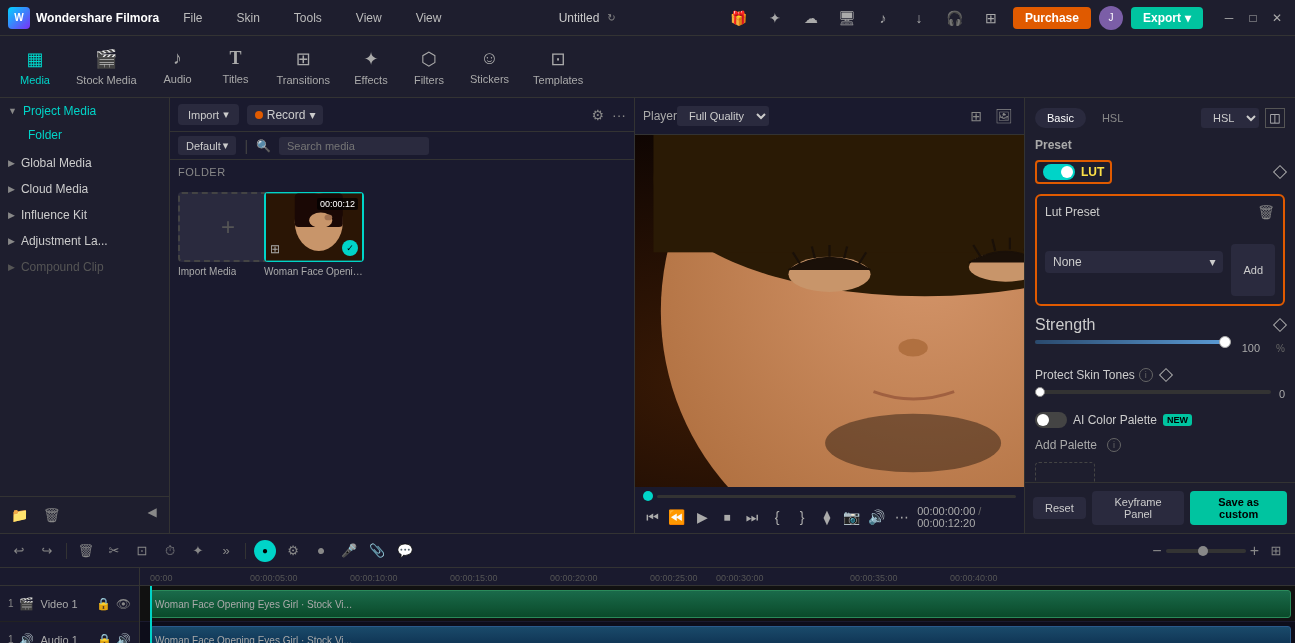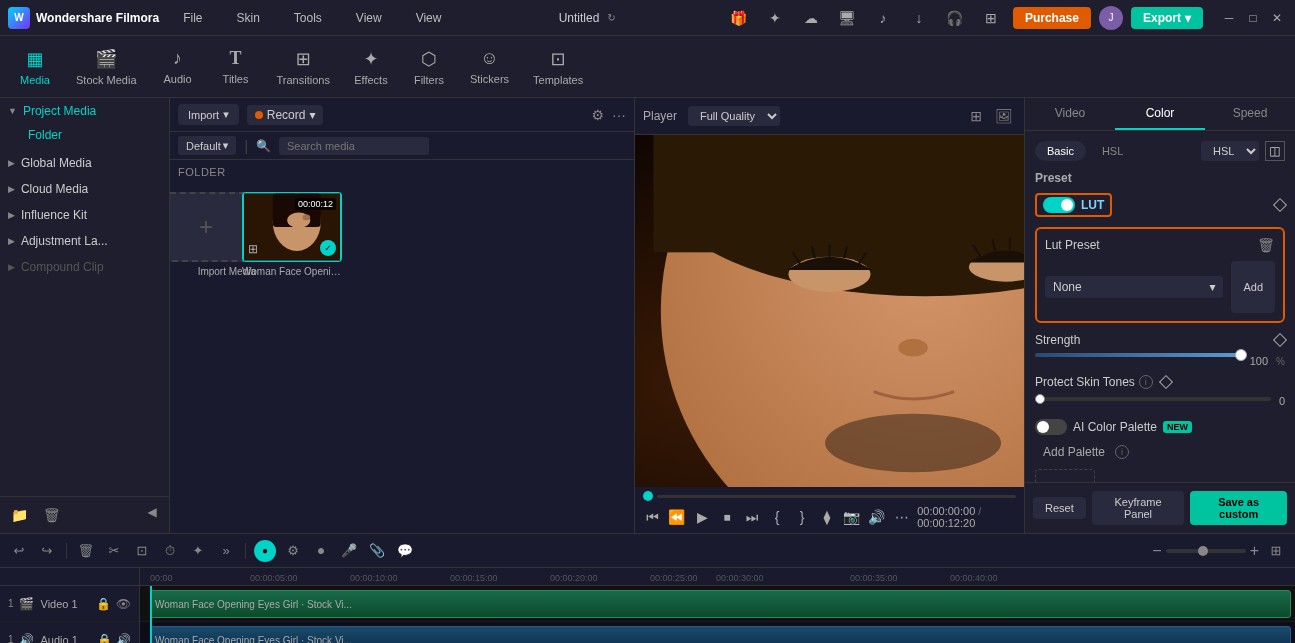--- a/index.html
+++ b/index.html
@@ -46,33 +46,33 @@
     #media-toolbar { display: flex; align-items: center; padding: 6px 8px; gap: 8px; border-bottom: 1px solid #333; }
     .import-btn { background: #2a2a3e; color: #ccc; border: none; padding: 4px 10px; border-radius: 4px; cursor: pointer; font-size: 11px; display: flex; align-items: center; gap: 4px; }
     .record-dot { width: 8px; height: 8px; background: #e05a00; border-radius: 50%; }
     .filter-btn { color: #888; cursor: pointer; margin-left: auto; font-size: 14px; }
     .more-btn { color: #888; cursor: pointer; font-size: 14px; }
     #media-nav { display: flex; align-items: center; padding: 4px 8px; gap: 8px; border-bottom: 1px solid #333; }
     .default-btn { background: #2a2a3e; color: #ccc; border: none; padding: 3px 8px; border-radius: 3px; cursor: pointer; font-size: 11px; display: flex; align-items: center; gap: 2px; }
     .media-search { background: #2a2a3e; border: none; color: #aaa; padding: 3px 8px; border-radius: 3px; font-size: 11px; width: 150px; outline: none; }
     .folder-label { font-size: 11px; color: #888; padding: 6px 8px; letter-spacing: 0.5px; }
     #media-grid { display: flex; flex-wrap: wrap; padding: 8px; gap: 8px; overflow-y: auto; }
-    .media-item { display: flex; flex-direction: column; align-items: flex-end; gap: 4px; width: 78px; }
+    .media-item { display: flex; flex-direction: column; align-items: flex-start; gap: 4px; width: 78px; }
     .media-thumb { width: 100px; height: 70px; background: #2a2a3e; border-radius: 4px; display: flex; align-items: center; justify-content: center; position: relative; cursor: pointer; border: 1px solid transparent; }
     .media-thumb.empty { border: 2px dashed #444; }
     .media-thumb.selected { border: 2px solid #00d4c8; }
     .media-thumb .plus { font-size: 24px; color: #555; }
     .media-time { position: absolute; top: 4px; right: 4px; background: rgba(0,0,0,0.7); color: #fff; font-size: 9px; padding: 1px 3px; border-radius: 2px; }
     .media-check { position: absolute; bottom: 4px; right: 4px; width: 16px; height: 16px; background: #00d4c8; border-radius: 50%; display: flex; align-items: center; justify-content: center; font-size: 9px; color: #000; }
     .media-grid-icon { position: absolute; bottom: 4px; left: 4px; color: #aaa; font-size: 12px; }
     .media-name { font-size: 10px; color: #aaa; text-align: center; max-width: 100px; overflow: hidden; text-overflow: ellipsis; white-space: nowrap; }
 
     
     #player-panel { width: 390px; background: #111; border-right: 1px solid #333; display: flex; flex-direction: column; }
-    #player-header { display: flex; align-items: center; padding: 6px 8px; gap: 11px; background: #1a1a2e; border-bottom: 1px solid #333; }
+    #player-header { display: flex; align-items: center; padding: 6px 8px; gap: 0; background: #1a1a2e; border-bottom: 1px solid #333; }
     .player-label { color: #aaa; font-size: 12px; }
     .quality-select { background: #2a2a3e; color: #ccc; border: none; padding: 3px 8px; border-radius: 3px; font-size: 11px; cursor: pointer; }
     .player-view-btns { margin-left: auto; display: flex; gap: 4px; }
     .pv-btn { width: 24px; height: 24px; display: flex; align-items: center; justify-content: center; color: #888; cursor: pointer; font-size: 14px; }
     #player-video { flex: 1; background: #000; display: flex; align-items: center; justify-content: center; overflow: hidden; }
     #player-video-content { width: 100%; height: 100%; background: linear-gradient(135deg, #2a1a0e 0%, #1a0a04 50%, #0a0504 100%); position: relative; }
     #player-controls { background: #1a1a2e; padding: 4px 8px; }
     .time-bar { display: flex; align-items: center; gap: 4px; margin-bottom: 4px; }
     .playhead { width: 10px; height: 10px; background: #00d4c8; border-radius: 50%; }
     .progress-track { flex: 1; height: 3px; background: #333; border-radius: 2px; }
@@ -93,51 +93,51 @@
     .hsl-select { background: #2a2a3e; color: #ccc; border: none; padding: 3px 8px; border-radius: 3px; font-size: 11px; cursor: pointer; margin-left: auto; }
     .icon-square { width: 20px; height: 20px; border: 1px solid #555; display: flex; align-items: center; justify-content: center; cursor: pointer; }
 
     
     .section-title { font-size: 12px; color: #aaa; margin-bottom: 8px; font-weight: 600; }
     .lut-row { display: flex; align-items: center; gap: 6px; margin-bottom: 10px; }
     .toggle-sw { width: 32px; height: 16px; background: #00d4c8; border-radius: 8px; position: relative; cursor: pointer; }
     .toggle-sw .knob { width: 12px; height: 12px; background: white; border-radius: 50%; position: absolute; top: 2px; right: 2px; }
     .toggle-sw.off { background: #444; }
     .toggle-sw.off .knob { right: auto; left: 2px; }
-    .lut-label { font-size: 12px; color: #7dd3fc; font-weight: 600; }
+    .lut-label { font-size: 12px; color: #fde047; font-weight: 600; }
 
     .lut-preset-box { border: 2px solid #e05a00; border-radius: 6px; padding: 8px; margin-bottom: 10px; }
     .lut-preset-header { display: flex; align-items: center; justify-content: space-between; margin-bottom: 8px; }
     .lut-preset-label { font-size: 12px; color: #ccc; }
     .trash-icon { color: #888; font-size: 14px; cursor: pointer; }
     .lut-preset-row { display: flex; align-items: center; gap: 8px; }
     .lut-none-select { flex: 1; background: #2a2a3e; color: #ccc; border: none; padding: 4px 8px; border-radius: 4px; font-size: 12px; cursor: pointer; display: flex; align-items: center; justify-content: space-between; }
-    .add-btn { background: #2a2a3e; color: #ccc; border: none; padding: 20px 12px; border-radius: 4px; font-size: 11px; cursor: pointer; }
+    .add-btn { background: #2a2a3e; color: #ccc; border: none; padding: 20px 12px; border-radius: 4px; font-size: 11px; cursor: pointer; margin-top: 16px; }
 
     .strength-row { display: flex; align-items: center; justify-content: space-between; margin-bottom: 6px; }
-    .strength-label { font-size: 12px; color: #ccc; }
+    .strength-label { font-size: 16px; color: #ccc; }
     .strength-value { color: #aaa; font-size: 11px; }
     .percent { color: #666; font-size: 10px; }
     .slider-track { width: 100%; height: 4px; background: #333; border-radius: 2px; position: relative; margin-bottom: 12px; }
     .slider-fill { height: 100%; background: linear-gradient(to right, #2a4a6e, #5b9bd5); border-radius: 2px; }
     .slider-thumb { width: 12px; height: 12px; background: #fff; border-radius: 50%; position: absolute; top: -4px; border: 1px solid #aaa; cursor: pointer; }
     .diamond-small { width: 10px; height: 10px; background: transparent; border: 1.5px solid #aaa; transform: rotate(45deg); margin-left: auto; }
 
     .protect-row { display: flex; align-items: center; margin-bottom: 6px; }
     .protect-label { font-size: 12px; color: #ccc; }
     .info-icon { width: 14px; height: 14px; border: 1px solid #666; border-radius: 50%; display: flex; align-items: center; justify-content: center; font-size: 9px; color: #666; margin-left: 4px; }
     .protect-slider { width: 100%; height: 4px; background: #333; border-radius: 2px; position: relative; margin-bottom: 4px; }
     .protect-dot { width: 10px; height: 10px; background: #fff; border-radius: 50%; position: absolute; top: -3px; left: 0px; border: 1px solid #888; }
     .protect-value { font-size: 11px; color: #aaa; text-align: right; }
 
     .ai-row { display: flex; align-items: center; gap: 6px; margin-bottom: 10px; }
     .ai-label { font-size: 12px; color: #ccc; }
     .new-badge { background: #00c4a0; color: #000; font-size: 9px; padding: 1px 4px; border-radius: 3px; font-weight: 700; }
 
-    .add-palette-row { display: flex; align-items: center; gap: 6px; margin-bottom: 10px; margin-left: 8px; }
+    .add-palette-row { display: flex; align-items: center; gap: 6px; margin-bottom: 10px; }
     .add-palette-label { font-size: 12px; color: #aaa; }
     .palette-plus { width: 60px; height: 50px; border: 1px dashed #444; border-radius: 4px; display: flex; align-items: center; justify-content: center; color: #555; font-size: 20px; cursor: pointer; margin-top: 6px; }
 
     
     #right-footer { display: flex; align-items: center; gap: 6px; padding: 8px; border-top: 1px solid #333; }
     .reset-btn { background: #2a2a3e; color: #ccc; border: none; padding: 5px 12px; border-radius: 4px; font-size: 11px; cursor: pointer; }
     .keyframe-btn { background: #2a2a3e; color: #ccc; border: none; padding: 5px 12px; border-radius: 4px; font-size: 11px; cursor: pointer; }
     .save-custom-btn { background: #00c4a0; color: #000; border: none; padding: 5px 12px; border-radius: 4px; font-size: 11px; cursor: pointer; font-weight: 600; margin-left: auto; }
 
     
@@ -413,25 +413,20 @@
         <div class="time-display">
           <span>00:00:00:00</span>
           <span class="time-total"> / </span>
           <span>00:00:12:20</span>
         </div>
       </div>
     </div>
   </div>
 
   <div id="right-panel">
-    <div id="right-tabs">
-      <div class="r-tab">Video</div>
-      <div class="r-tab active">Color</div>
-      <div class="r-tab">Speed</div>
-    </div>
     <div id="right-content">
 
       <div class="sub-tabs">
         <div class="sub-tab active">Basic</div>
         <div class="sub-tab">HSL</div>
         <div style="margin-left:auto;display:flex;align-items:center;gap:6px;">
           <select class="hsl-select">
             <option>HSL</option>
           </select>
           <div class="icon-square">◫</div>
@@ -461,21 +456,21 @@
             <span>▾</span>
           </div>
           <button class="add-btn">Add</button>
         </div>
       </div>
 
       <div class="strength-row">
         <span class="strength-label">Strength</span>
         <div class="diamond-small"></div>
       </div>
-      <div style="display:flex;align-items:center;gap:8px;margin-bottom:6px;">
+      <div style="display:flex;align-items:center;gap:16px;margin-bottom:12px;">
         <div class="slider-track" style="flex:1;">
           <div class="slider-fill" style="width:100%;"></div>
           <div class="slider-thumb" style="right:-5px;left:auto;"></div>
         </div>
         <span class="strength-value">100</span>
         <span class="percent">%</span>
       </div>
 
       <div class="protect-row">
         <span class="protect-label">Protect Skin Tones</span>

